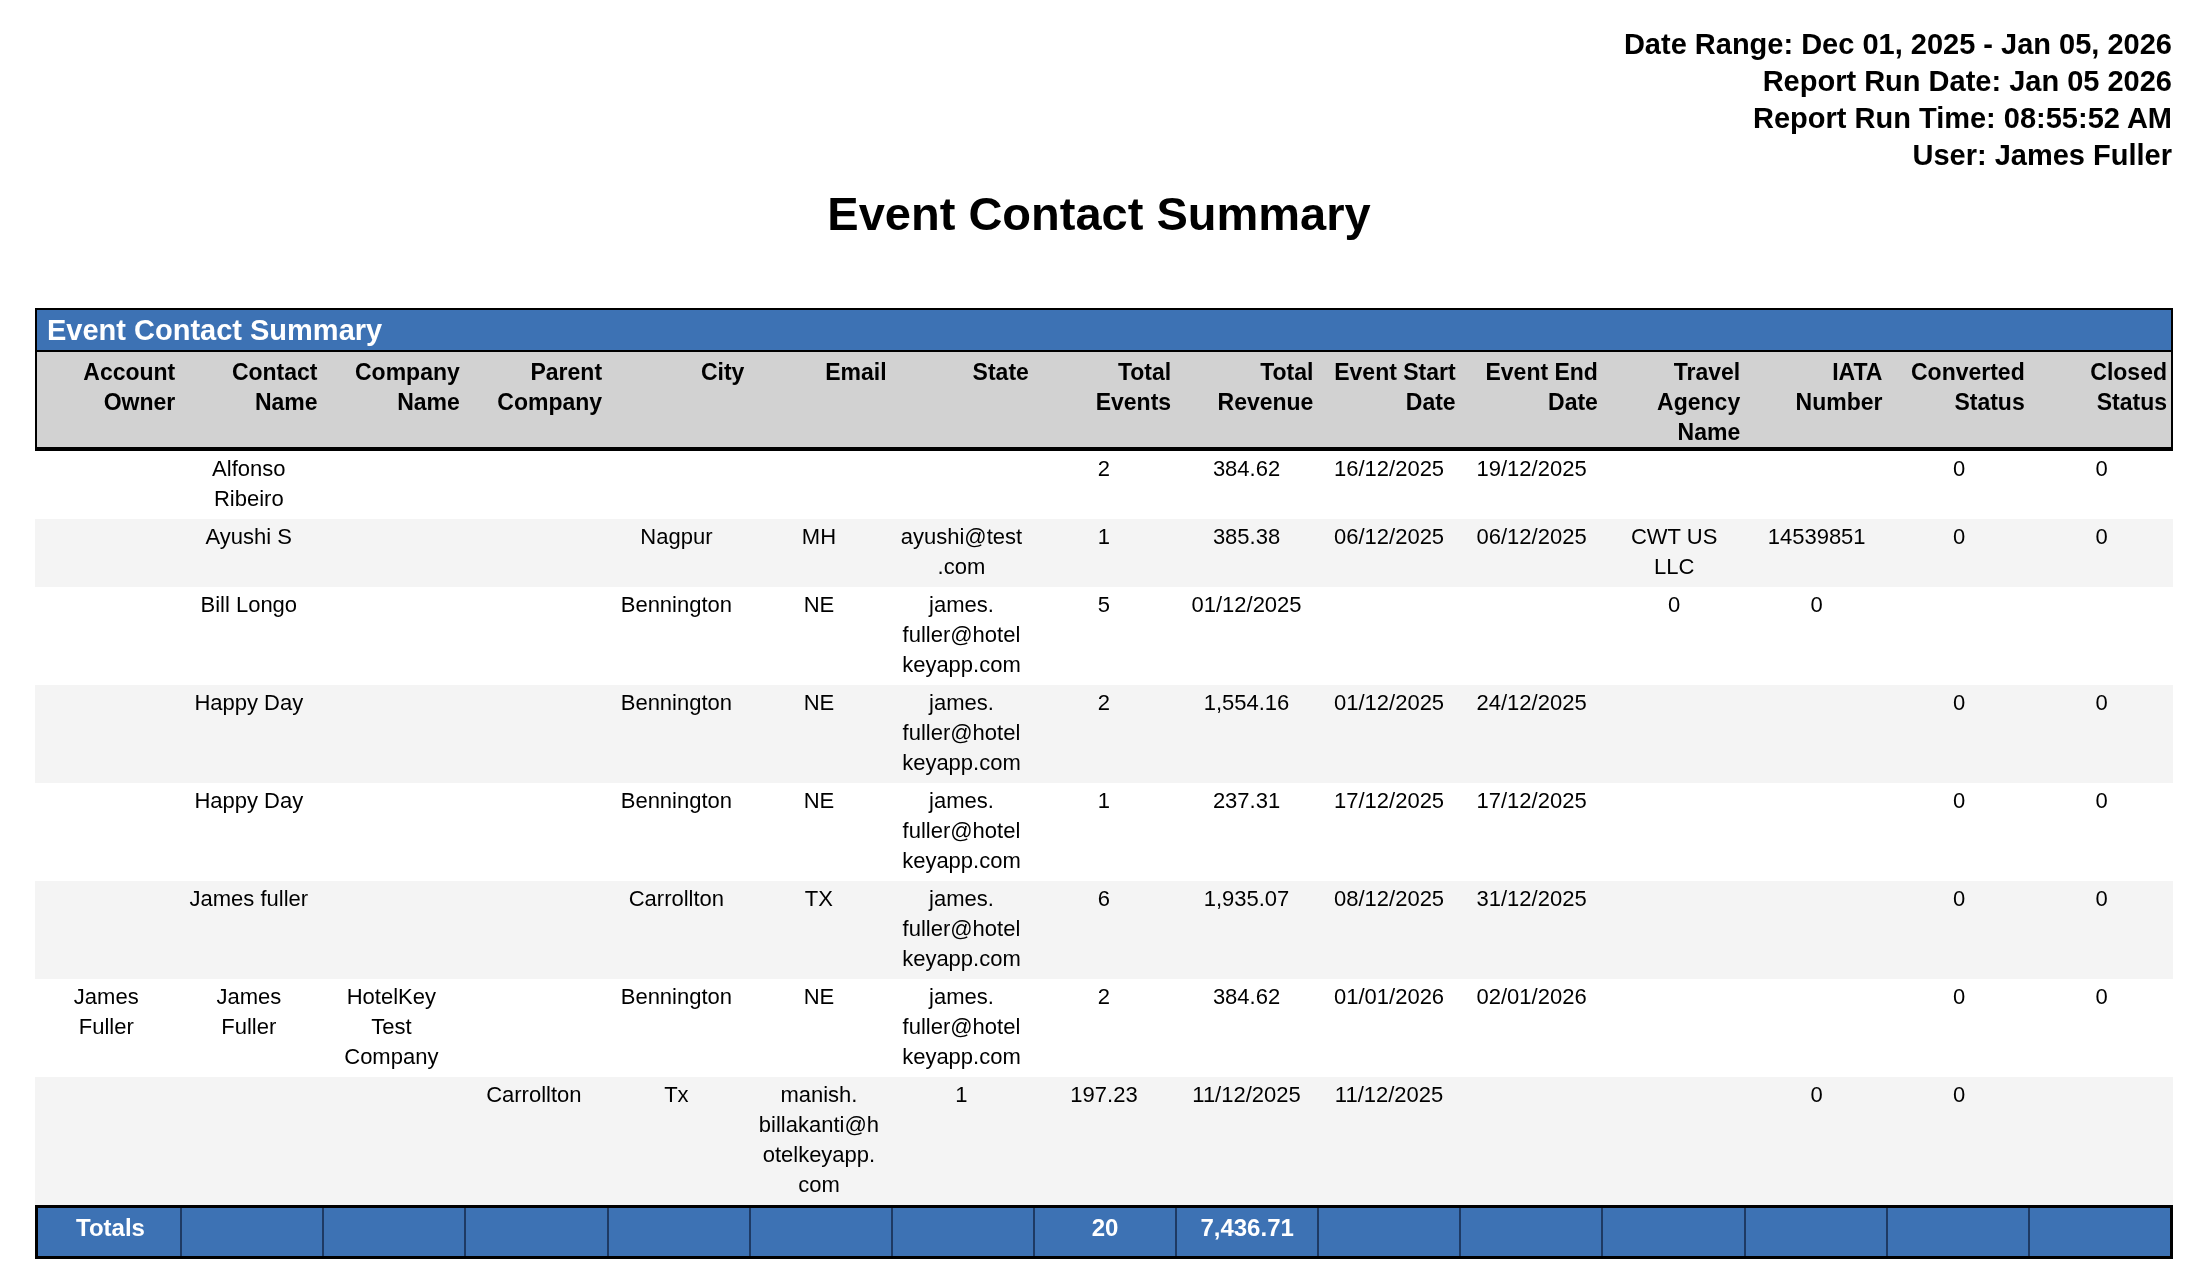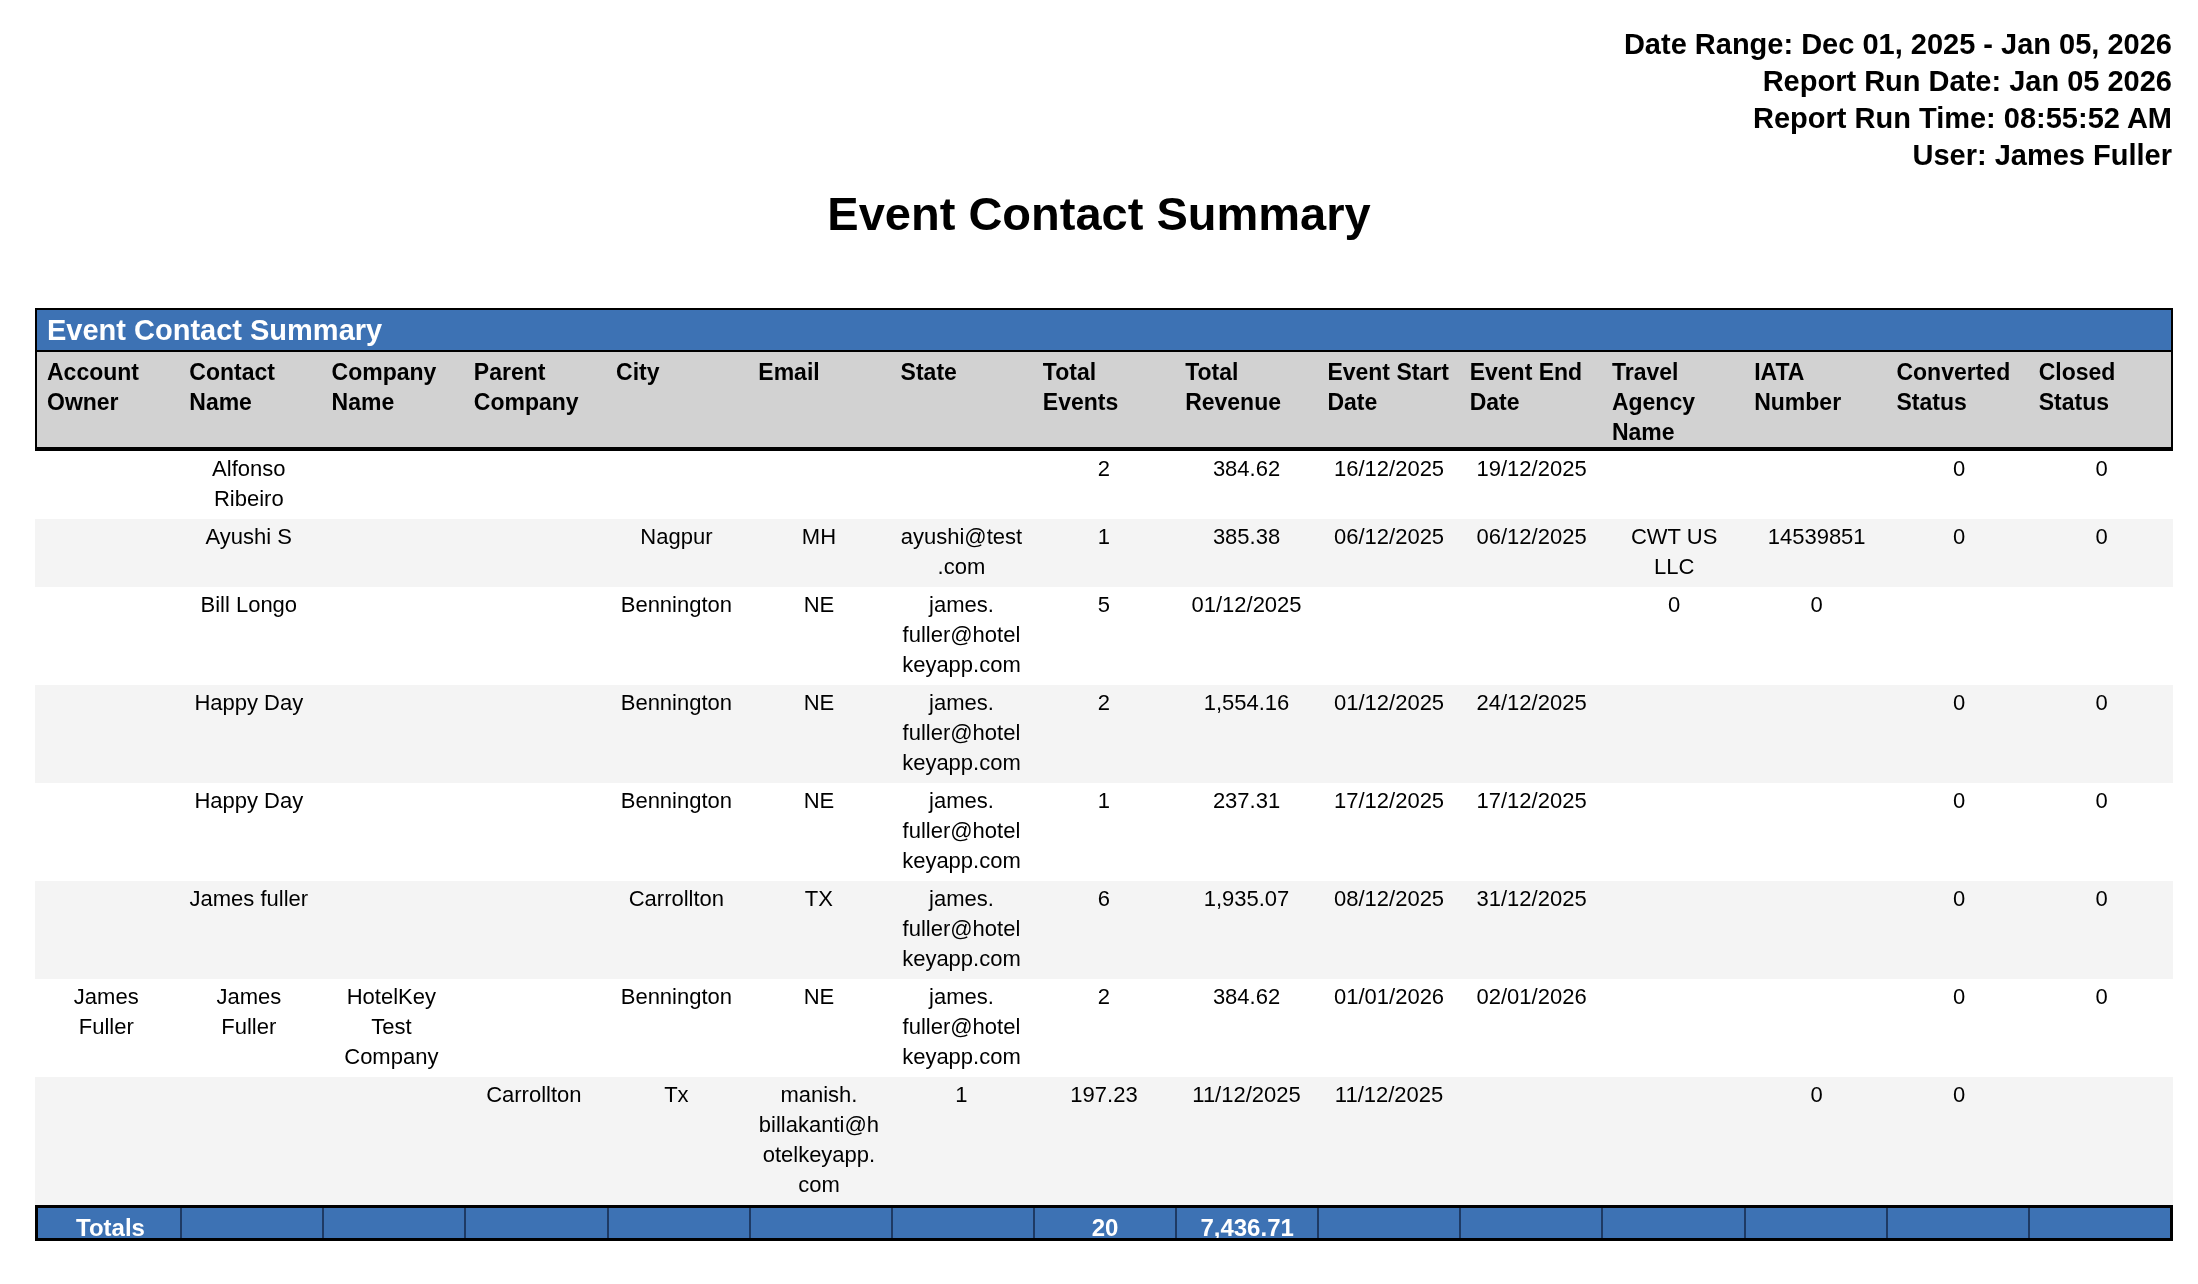--- a/index.html
+++ b/index.html
@@ -48,26 +48,26 @@
     display:grid;
     grid-template-columns:repeat(15, 1fr);
     background:#d2d2d2;
     border-left:2px solid #000;
     border-right:2px solid #000;
     border-bottom:4px solid #000;
     min-height:92px;
     padding-top:5px;
   }
   .hcell {
-    text-align:left;
+    text-align:right;
     font-weight:bold;
     font-size:23px;
     line-height:30px;
     white-space:pre-line;
-    padding:0 10px;
+    padding:0 4px;
   }
   .table-body { width:100%; }
   .trow {
     display:grid;
     grid-template-columns:repeat(15, 1fr);
     background:#ffffff;
   }
   .trow.alt { background:#f4f4f4; }
   .tcell {
     text-align:center;
@@ -75,21 +75,21 @@
     line-height:30px;
     white-space:pre-line;
     padding:3px 4px 5px 4px;
     overflow:hidden;
   }
   .totals-row {
     display:grid;
     grid-template-columns:repeat(15, 1fr);
     background:#3d72b4;
     border:3px solid #000;
-    height:36px;
+    height:54px;
   }
   .totcell {
     color:#fff;
     font-weight:bold;
     font-size:24px;
     line-height:40px;
     text-align:center;
     border-left:2px solid rgba(5,12,35,0.55);
     overflow:hidden;
   }

